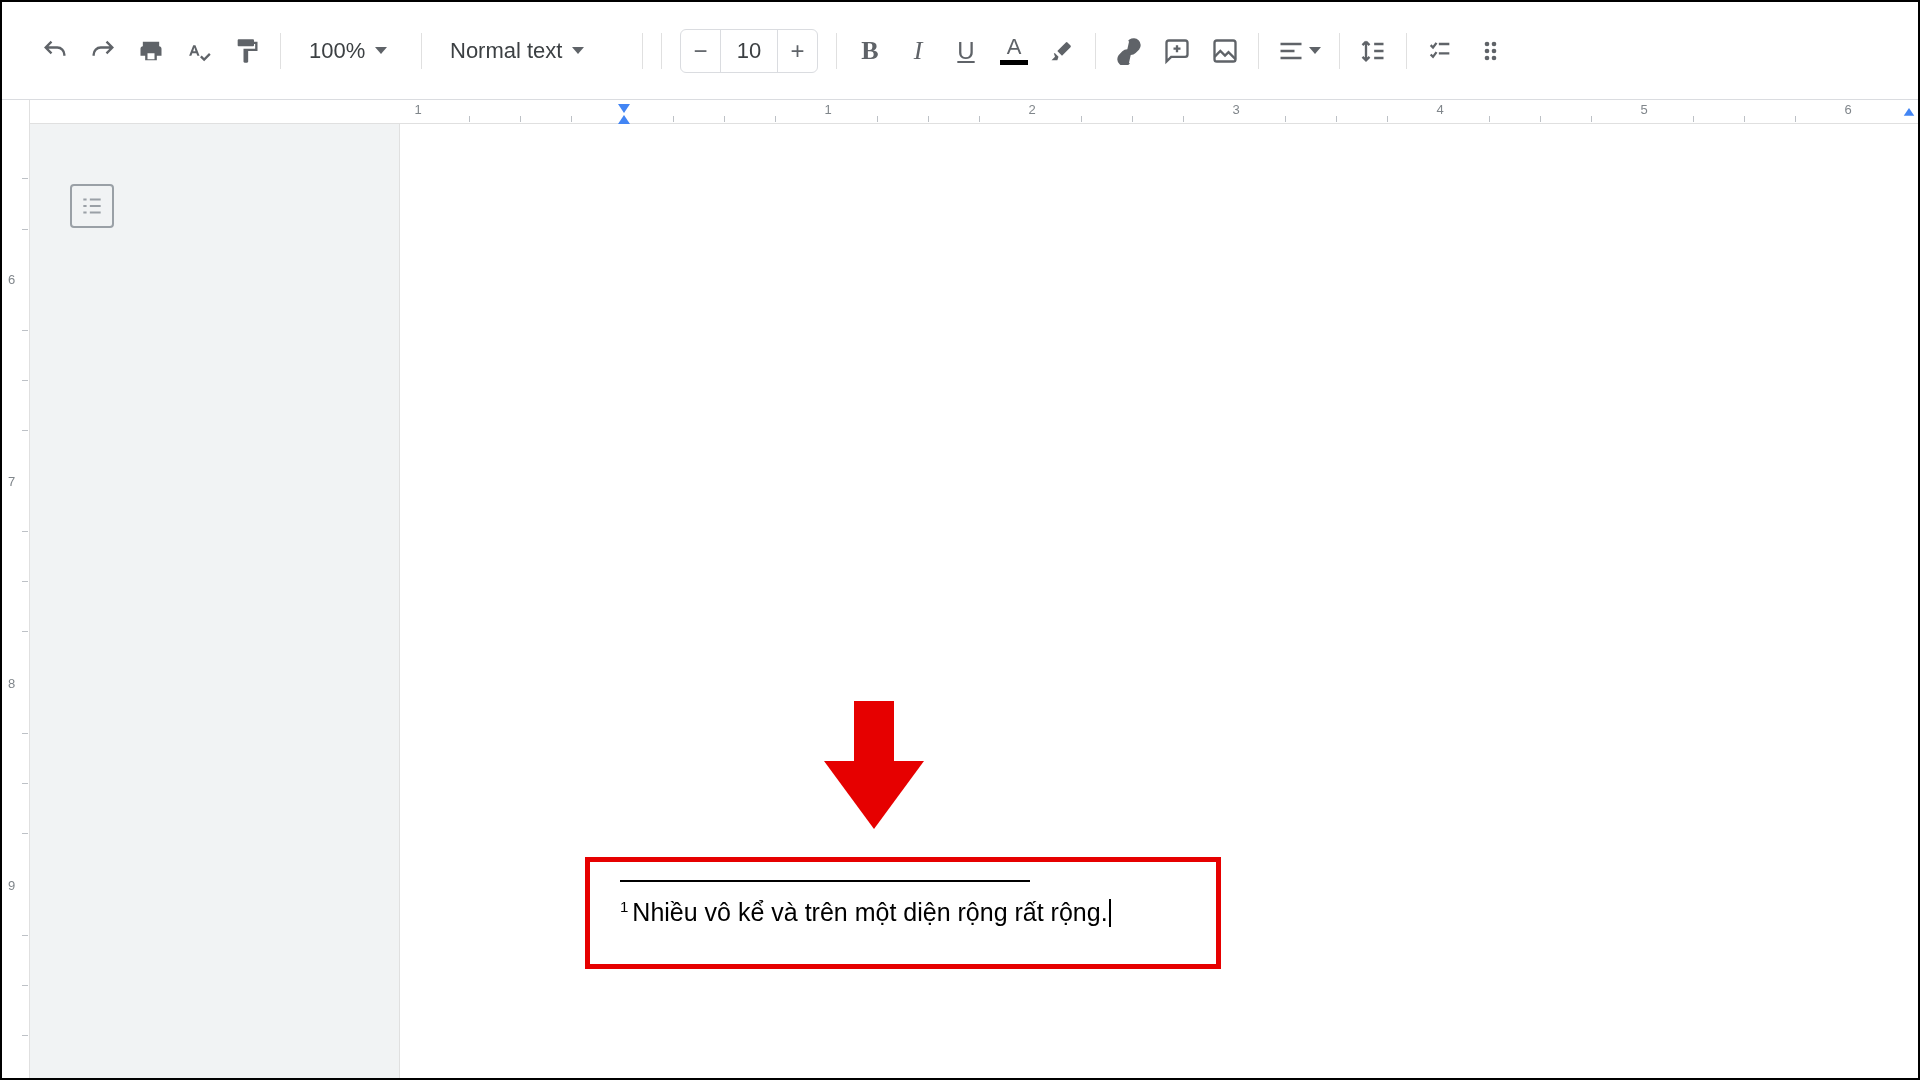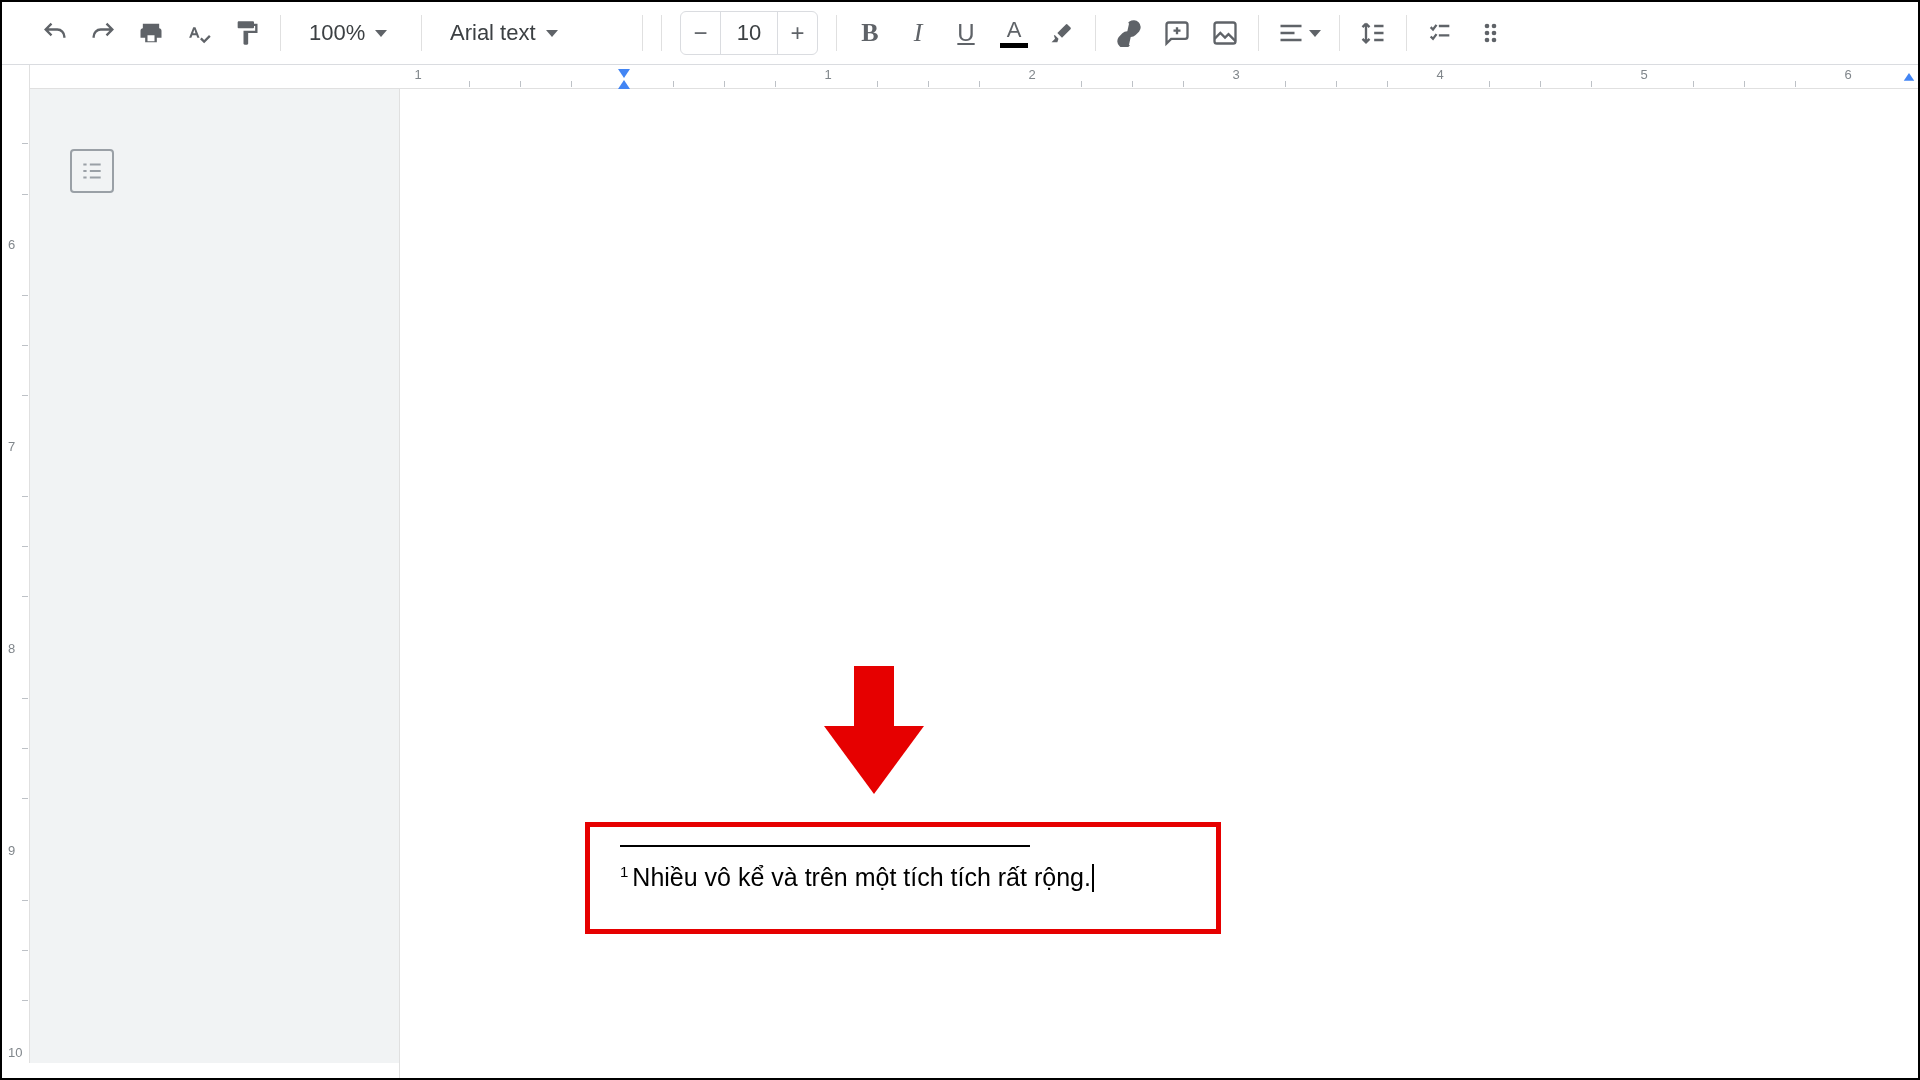--- a/index.html
+++ b/index.html
@@ -1,19 +1,19 @@
 <!DOCTYPE html>
 <html><head>
 <meta charset="utf-8">
 <style>
 * { box-sizing: border-box; margin: 0; padding: 0; }
 body { font-family: Arial, sans-serif; background: #fff; width: 1920px; height: 1080px; overflow: hidden; border: 2px solid #000; }
 
 
-.toolbar { height: 63px; background: #fff; border-bottom: 1px solid #dadce0; display: flex; align-items: center; padding: 0 30px; gap: 2px; }
+.toolbar { height: 98px; background: #fff; border-bottom: 1px solid #dadce0; display: flex; align-items: center; padding: 0 30px; gap: 2px; }
 .tb-btn { width: 46px; height: 46px; display: flex; align-items: center; justify-content: center; border-radius: 4px; cursor: pointer; color: #5f6368; }
 .tb-btn svg { width: 28px; height: 28px; }
 .tb-sep { width: 1px; height: 36px; background: #e0e0e0; margin: 0 8px; }
 .tb-dropdown { display: flex; align-items: center; gap: 10px; padding: 0 14px 0 18px; height: 46px; cursor: pointer; border-radius: 4px; font-size: 22px; color: #3c4043; }
 .caret { width: 0; height: 0; border-left: 6px solid transparent; border-right: 6px solid transparent; border-top: 7px solid #5f6368; }
 .fontsize-group { display: flex; align-items: center; border: 1px solid #dadce0; border-radius: 6px; height: 44px; overflow: hidden; margin: 0 8px; }
 .fontsize-group .step { width: 40px; height: 100%; display: flex; align-items: center; justify-content: center; font-size: 24px; color: #5f6368; cursor: pointer; border-right: 1px solid #dadce0; }
 .fontsize-group .step:last-child { border-right: none; border-left: 1px solid #dadce0; }
 .fontsize-group input { width: 56px; text-align: center; border: none; font-size: 22px; color: #3c4043; outline: none; height: 100%; }
 .bold { font-weight: bold; font-size: 26px; font-family: Georgia, serif; }
@@ -89,21 +89,21 @@
   </div>
   <div class="tb-sep"></div>
 
   <div class="tb-dropdown dd-zoom">
     <span>100%</span>
     <span class="caret"></span>
   </div>
   <div class="tb-sep"></div>
 
   <div class="tb-dropdown dd-style">
-    <span>Arial text</span>
+    <span>Normal text</span>
     <span class="caret"></span>
   </div>
   <div class="tb-sep"></div>
 
   <div class="tb-sep"></div>
 
   <div class="fontsize-group">
     <div class="step">−</div>
     <input value="10" style="">
     <div class="step">+</div>
@@ -262,16 +262,16 @@
 
     <svg class="red-arrow" width="100" height="130">
       <rect x="30" y="0" width="40" height="68" fill="#e60000"></rect>
       <path d="M0 60 L100 60 L50 128 Z" fill="#e60000"></path>
     </svg>
 
     <div class="red-box"></div>
 
     <div class="footnote-sep"></div>
     <div class="footnote-line">
-      <sup>1</sup><span>Nhiều vô kể và trên một tích tích rất rộng.</span><span class="cursor-bar"></span>
+      <sup>1</sup><span>Nhiều vô kể và trên một diện rộng rất rộng.</span><span class="cursor-bar"></span>
     </div>
   </div>
 </div>
 
 </body></html>

